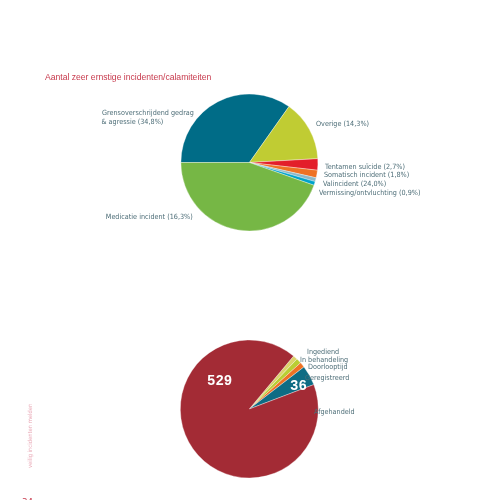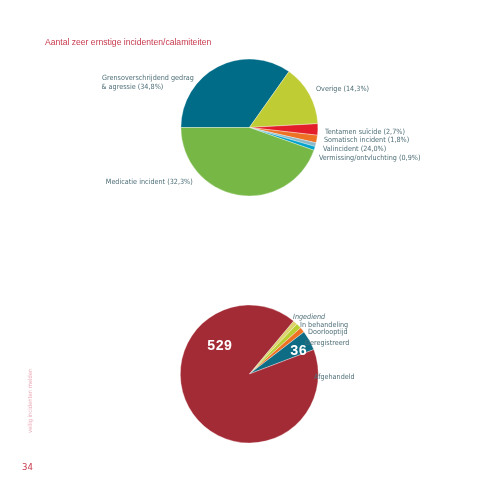--- a/index.html
+++ b/index.html
@@ -1,19 +1,19 @@
 <!DOCTYPE html>
 <html><head>
 <meta charset="utf-8">
 <title>Report page</title>
 <style>
   html,body{margin:0;padding:0;}
   body{width:500px;height:500px;background:#ffffff;overflow:hidden;
        font-family:"Liberation Sans",sans-serif;}
-  .page{position:relative;width:500px;height:392px;}
+  .page{position:relative;width:500px;height:392px;margin-top:35px;}
   .chart-title{position:absolute;color:#C7394C;font-size:8.6px;white-space:nowrap;}
   .lbl{position:absolute;color:#4E6E78;font-size:7.2px;white-space:nowrap;
        font-family:"DejaVu Sans",sans-serif;font-stretch:condensed;}
   .pieval{position:absolute;color:#ffffff;font-size:14px;font-weight:bold;white-space:nowrap;font-family:Liberation Mono, monospace;}
   .sidebar-text{position:absolute;color:#E8A6B4;font-size:5.8px;white-space:nowrap;
       font-family:"DejaVu Sans",sans-serif;font-stretch:condensed;
       transform-origin:0 0;transform:rotate(-90deg);}
   .pagenum{position:absolute;color:#C7394C;font-size:9.5px;font-family:"DejaVu Sans",sans-serif;font-stretch:condensed;}
   svg{position:absolute;overflow:visible;}
 </style>
@@ -34,28 +34,28 @@
   <svg id="pie2" width="500" height="500" style="left:0;top:0;">
       <path d="M 249.3 374 L 293.5600245782719 321.06560452474434 A 69 69 0 0 1 296.9273355761762 324.073685235997 Z" fill="#DDD26B" stroke="#ffffff" stroke-width="0.35"></path>
       <path d="M 249.3 374 L 296.9273355761762 324.073685235997 A 69 69 0 0 1 300.5971335441499 327.8523663645291 Z" fill="#B9CE33" stroke="#ffffff" stroke-width="0.35"></path>
       <path d="M 249.3 374 L 300.5971335441499 327.8523663645291 A 69 69 0 0 1 303.9679853915082 331.8999836908125 Z" fill="#EE7224" stroke="#ffffff" stroke-width="0.35"></path>
       <path d="M 249.3 374 L 303.9679853915082 331.8999836908125 A 69 69 0 0 1 313.8349899410734 349.5820747542803 Z" fill="#0E6C84" stroke="#ffffff" stroke-width="0.35"></path>
       <path d="M 249.3 374 L 313.8349899410734 349.5820747542803 A 69 69 0 1 1 293.56002457827185 321.0656045247443 Z" fill="#A32B35" stroke="#ffffff" stroke-width="0.35"></path>
     </svg>
 
   <div class="lbl" style="left:102px;top:72.8px;">Grensoverschrijdend gedrag</div>
   <div class="lbl" style="left:101.5px;top:82.1px;">&amp; agressie (34,8%)</div>
-  <div class="lbl" style="left:105.8px;top:177.4px;">Medicatie incident (32,3%)</div>
+  <div class="lbl" style="left:105.8px;top:177.4px;">Medicatie incident (16,3%)</div>
   <div class="lbl" style="left:316px;top:83.7px;">Overige (14,3%)</div>
   <div class="lbl" style="left:325px;top:127.2px;">Tentamen suïcide (2,7%)</div>
   <div class="lbl" style="left:324px;top:135.4px;">Somatisch incident (1,8%)</div>
   <div class="lbl" style="left:323px;top:144.2px;">Valincident (24,0%)</div>
   <div class="lbl" style="left:319px;top:153.4px;">Vermissing/ontvluchting (0,9%)</div>
 
-  <div class="lbl" style="left:293px;top:312.4px;font-style:italic;">Ingediend</div>
+  <div class="lbl" style="left:307px;top:312.4px;">Ingediend</div>
   <div class="lbl" style="left:300px;top:319.8px;">In behandeling</div>
   <div class="lbl" style="left:308px;top:326.8px;">Doorlooptijd</div>
   <div class="lbl" style="left:305px;top:338px;">Geregistreerd</div>
   <div class="lbl" style="left:314px;top:372.2px;text-align:center;">Afgehandeld</div>
   <div class="pieval" style="left:207px;top:338px;">529</div>
   <div class="pieval" style="left:290px;top:343px;">36</div>
 
   <div class="sidebar-text" style="left:27px;top:433px;">veilig incidenten melden</div>
   <div class="pagenum" style="left:22px;top:461px;text-align:right;">34</div>
 </div>

